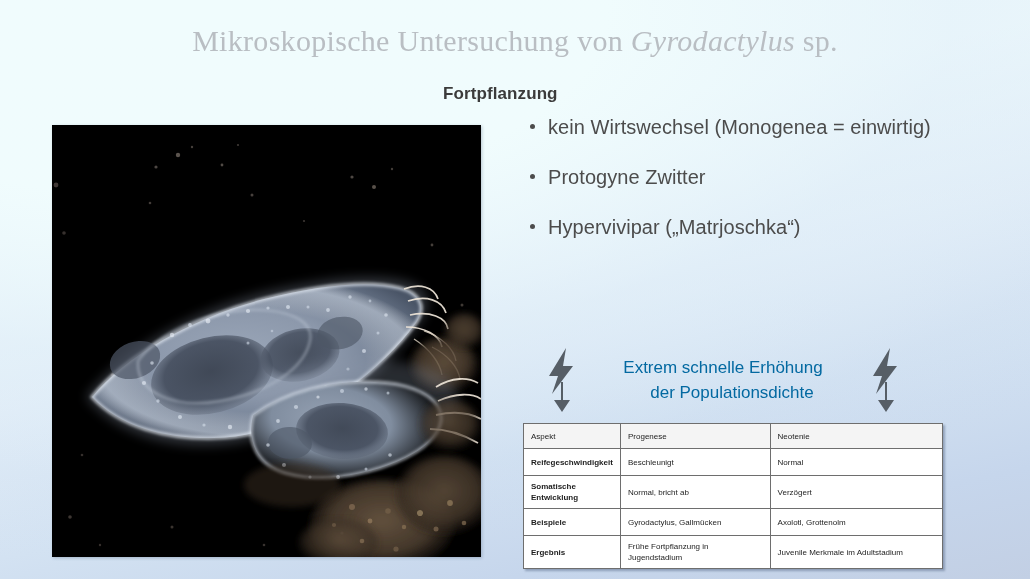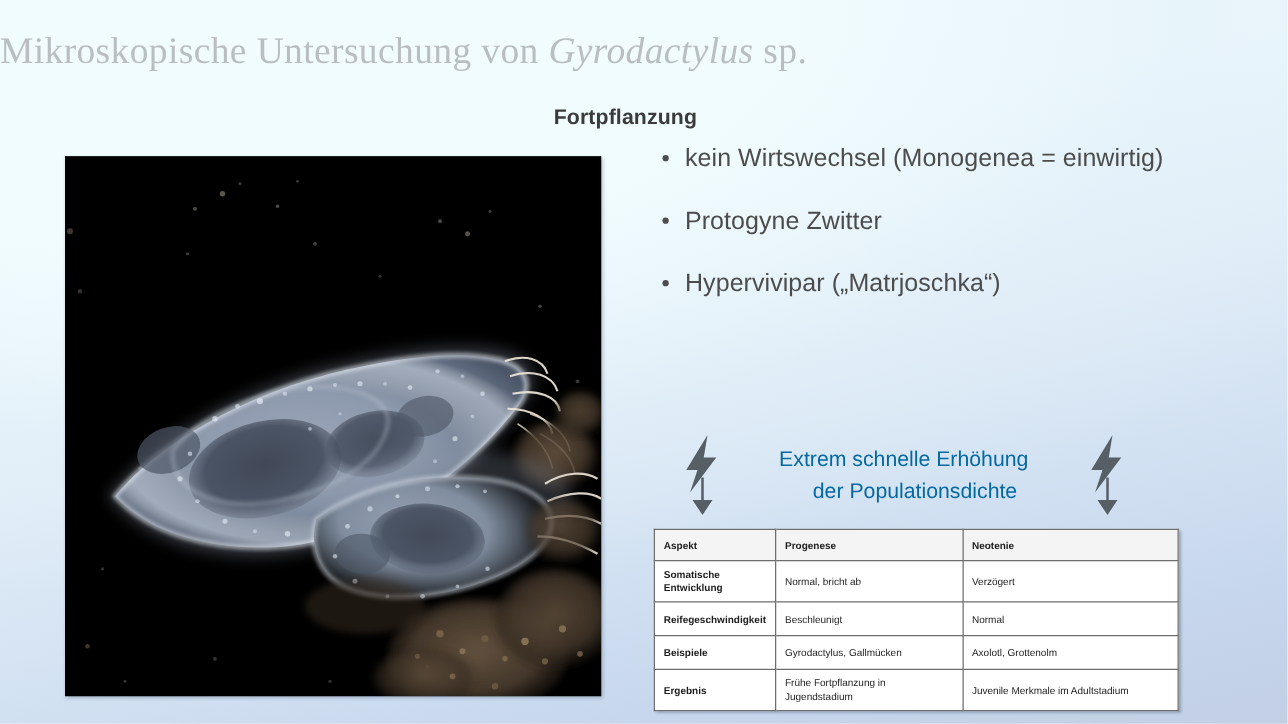--- a/index.html
+++ b/index.html
@@ -10,21 +10,21 @@
       radial-gradient(120% 95% at 18% 2%, rgba(240,252,253,1) 0%, rgba(240,252,253,0.96) 34%, rgba(223,238,248,0.55) 62%, rgba(196,216,238,0.12) 85%, rgba(196,216,238,0) 100%),
       linear-gradient(168deg, #f2fcfd 0%, #f1fbfd 30%, #e3eef8 52%, #d3e2f2 70%, #c6d6ec 86%, #c2cfe4 100%);
     overflow:hidden;
     position:relative;
   }
   .slide { position:absolute; inset:0; }
 
   
   .slide-title {
     position:absolute; left:0; top:24px; width:1030px;
-    text-align:left;
+    text-align:center;
     font-family:"Liberation Serif", serif;
     font-size:30px;
     font-weight:400;
     color:#b9bec3;
     letter-spacing:0.3px;
     white-space:nowrap;
   }
   .slide-title .sp-italic { font-style:italic; }
 
   
@@ -92,21 +92,21 @@
   }
   .compare-table th, .compare-table td {
     border:1px solid #6e6e6e;
     text-align:left;
     vertical-align:middle;
     padding:5px 7px;
     line-height:11px;
   }
   .compare-table thead th {
     background:#f4f4f4;
-    font-weight:bold;
+    font-weight:normal;
     height:25px;
     font-size:8px;
   }
   .compare-table tbody td { height:27px; }
   .compare-table tbody td.rowhead { font-weight:bold; width:97px; }
   .compare-table col.c1 { width:97px; }
   .compare-table col.c2 { width:150px; }
   .compare-table col.c3 { width:173px; }
 </style>
 </head>
@@ -351,30 +351,30 @@
       </colgroup>
     <thead>
       <tr>
         <th>Aspekt</th>
         <th>Progenese</th>
         <th>Neotenie</th>
       </tr>
     </thead>
     <tbody>
       <tr>
+        <td class="rowhead">Reifegeschwindigkeit</td>
+        <td>Beschleunigt</td>
+        <td>Normal</td>
+      </tr>
+      <tr>
         <td class="rowhead">Somatische Entwicklung</td>
         <td>Normal, bricht ab</td>
         <td>Verzögert</td>
       </tr>
       <tr>
-        <td class="rowhead">Reifegeschwindigkeit</td>
-        <td>Beschleunigt</td>
-        <td>Normal</td>
-      </tr>
-      <tr>
         <td class="rowhead">Beispiele</td>
         <td>Gyrodactylus, Gallmücken</td>
         <td>Axolotl, Grottenolm</td>
       </tr>
       <tr>
         <td class="rowhead">Ergebnis</td>
         <td>Frühe Fortpflanzung in Jugendstadium</td>
         <td>Juvenile Merkmale im Adultstadium</td>
       </tr>
     </tbody>

